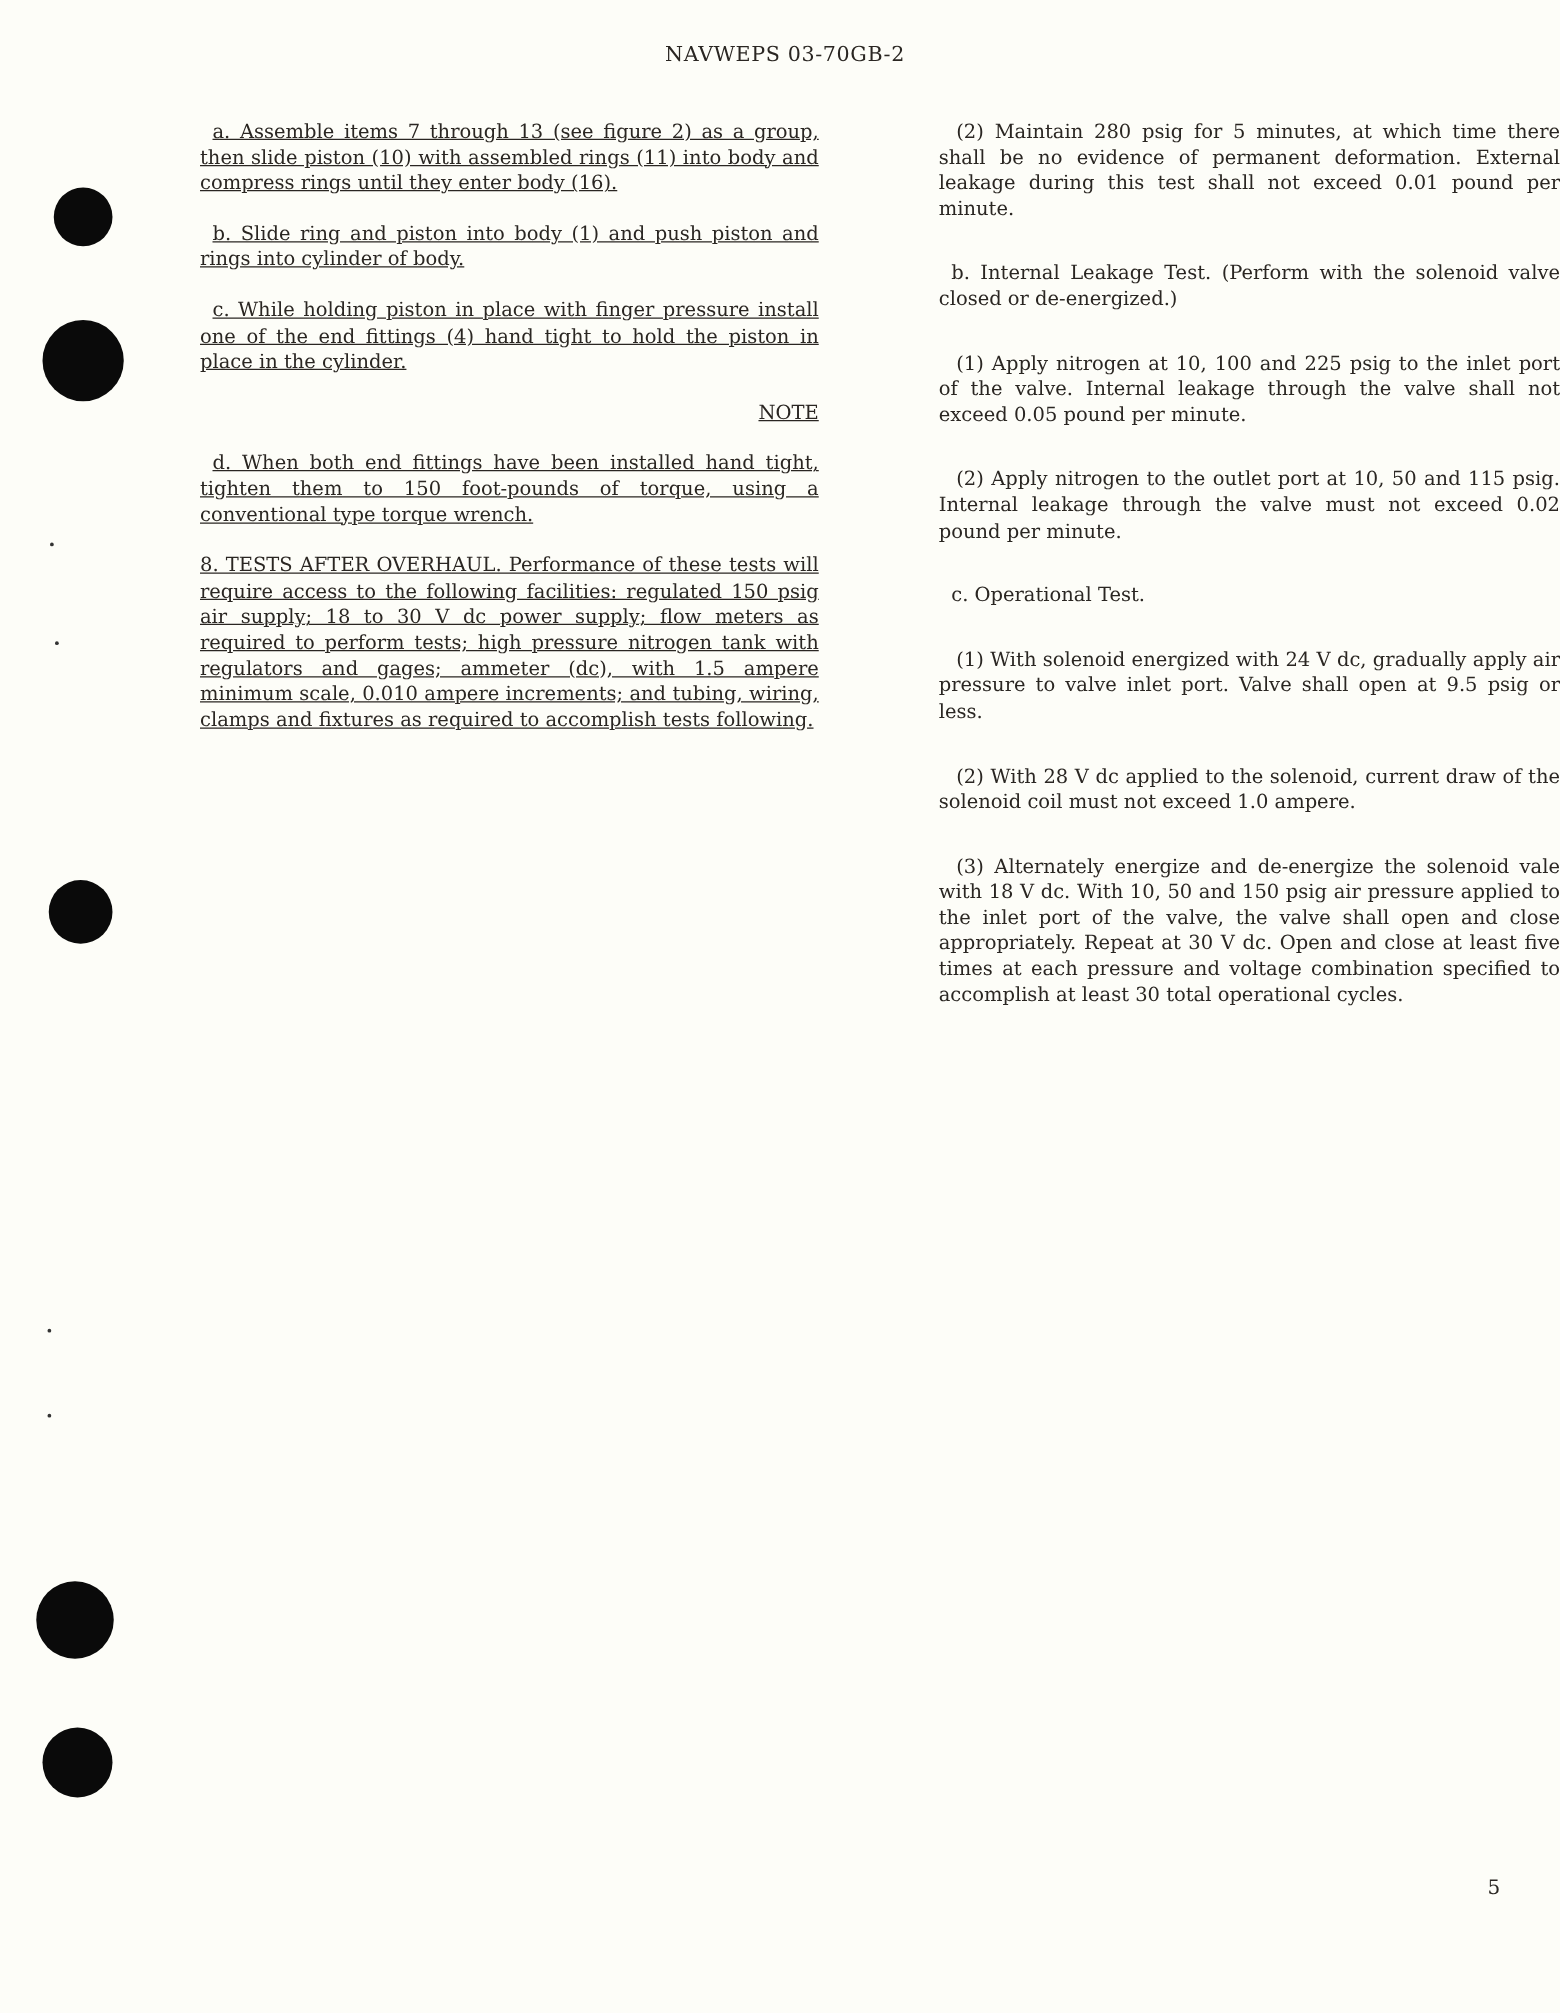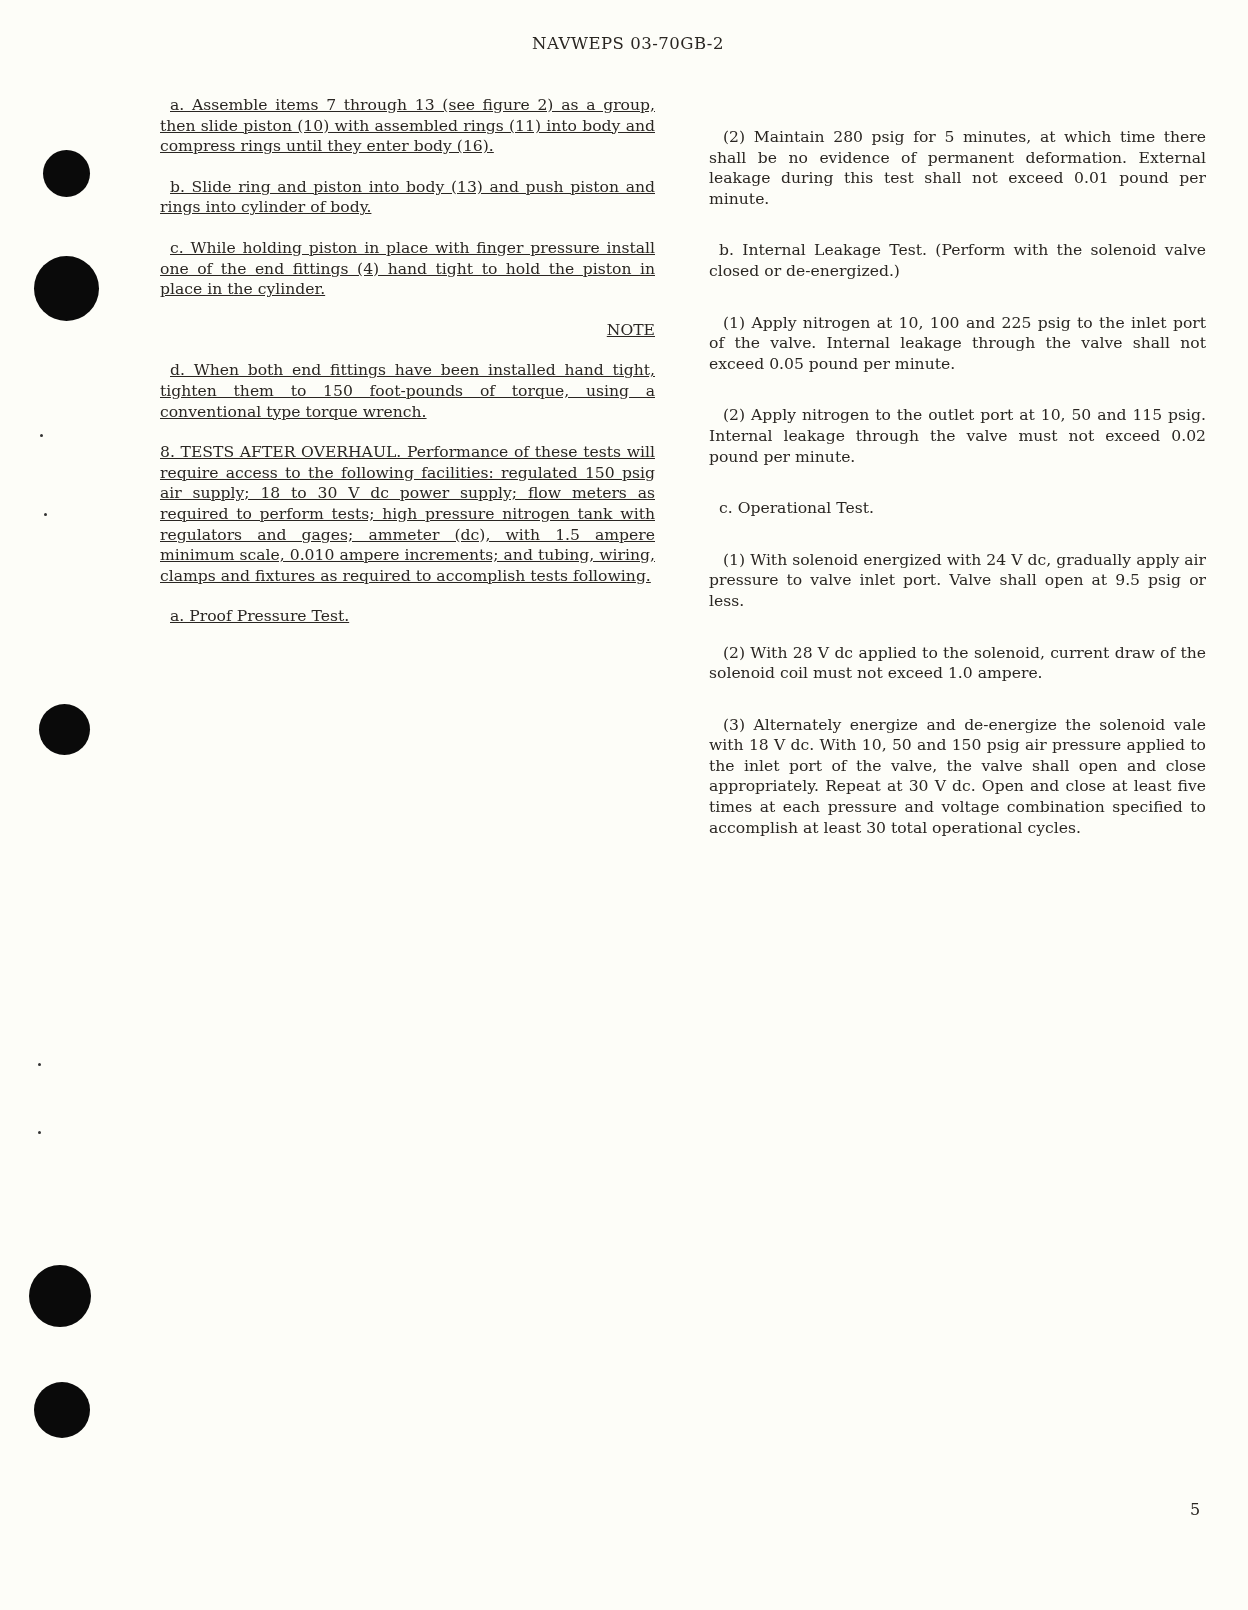--- a/index.html
+++ b/index.html
@@ -16,21 +16,21 @@
     text-align: center;
     font-size: 16.5px; letter-spacing: 0.5px;
     padding-left: 120px; box-sizing: border-box;
   }
   .column {
     position: absolute; top: 95px;
     font-size: 15.6px; line-height: 20.6px;
     text-align: justify;
   }
   .col-left { left: 160px; width: 495px; text-decoration: underline; }
-  .col-right { left: 709px; width: 497px; margin-top: 32px; }
+  .col-right { left: 751px; width: 497px; }
   .para { margin: 0 0 20px 0; }
   .para.indent1 { text-indent: 10px; }
   .para.indent2 { text-indent: 14px; }
   .note-title { text-align: right; margin: 0 0 20px 0; }
   .note-body { margin: 0 36px 20px 36px; }
   .gap-lg { margin-bottom: 31px; }
   .page-number {
     position: absolute; left: 1190px; top: 1500px;
     font-size: 16px;
   }
@@ -51,26 +51,25 @@
 <div class="hole" style="left:34px;top:1382px;width:56px;height:56px;"></div>
 <div class="speck" style="left:40px;top:434px;"></div>
 <div class="speck" style="left:44px;top:513px;"></div>
 <div class="speck" style="left:38px;top:1063px;"></div>
 <div class="speck" style="left:38px;top:1131px;"></div>
 
 <div class="header">NAVWEPS 03-70GB-2</div>
 
 <div class="column col-left">
   <p class="para indent1">a. Assemble items 7 through 13 (see figure 2) as a group, then slide piston (10) with assembled rings (11) into body and compress rings until they enter body (16).</p>
-  <p class="para indent1">b. Slide ring and piston into body (13) and push piston and rings into cylinder of body.</p>
+  <p class="para indent1">b. Slide ring and piston into body (1) and push piston and rings into cylinder of body.</p>
   <p class="para indent1">c. While holding piston in place with finger pressure install one of the end fittings (4) hand tight to hold the piston in place in the cylinder.</p>
   <p class="note-title">NOTE</p>
   <p class="para indent1">d. When both end fittings have been installed hand tight, tighten them to 150 foot-pounds of torque, using a conventional type torque wrench.</p>
   <p class="para">8. TESTS AFTER OVERHAUL. Performance of these tests will require access to the following facilities: regulated 150 psig air supply; 18 to 30 V dc power supply; flow meters as required to perform tests; high pressure nitrogen tank with regulators and gages; ammeter (dc), with 1.5 ampere minimum scale, 0.010 ampere increments; and tubing, wiring, clamps and fixtures as required to accomplish tests following.</p>
-  <p class="para indent1">a. Proof Pressure Test.</p>
 </div>
 
 <div class="column col-right">
   <p class="para indent2 gap-lg">(2) Maintain 280 psig for 5 minutes, at which time there shall be no evidence of permanent deformation. External leakage during this test shall not exceed 0.01 pound per minute.</p>
   <p class="para indent1 gap-lg">b. Internal Leakage Test. (Perform with the solenoid valve closed or de-energized.)</p>
   <p class="para indent2 gap-lg">(1) Apply nitrogen at 10, 100 and 225 psig to the inlet port of the valve. Internal leakage through the valve shall not exceed 0.05 pound per minute.</p>
   <p class="para indent2 gap-lg">(2) Apply nitrogen to the outlet port at 10, 50 and 115 psig. Internal leakage through the valve must not exceed 0.02 pound per minute.</p>
   <p class="para indent1 gap-lg">c. Operational Test.</p>
   <p class="para indent2 gap-lg">(1) With solenoid energized with 24 V dc, gradually apply air pressure to valve inlet port. Valve shall open at 9.5 psig or less.</p>
   <p class="para indent2 gap-lg">(2) With 28 V dc applied to the solenoid, current draw of the solenoid coil must not exceed 1.0 ampere.</p>

